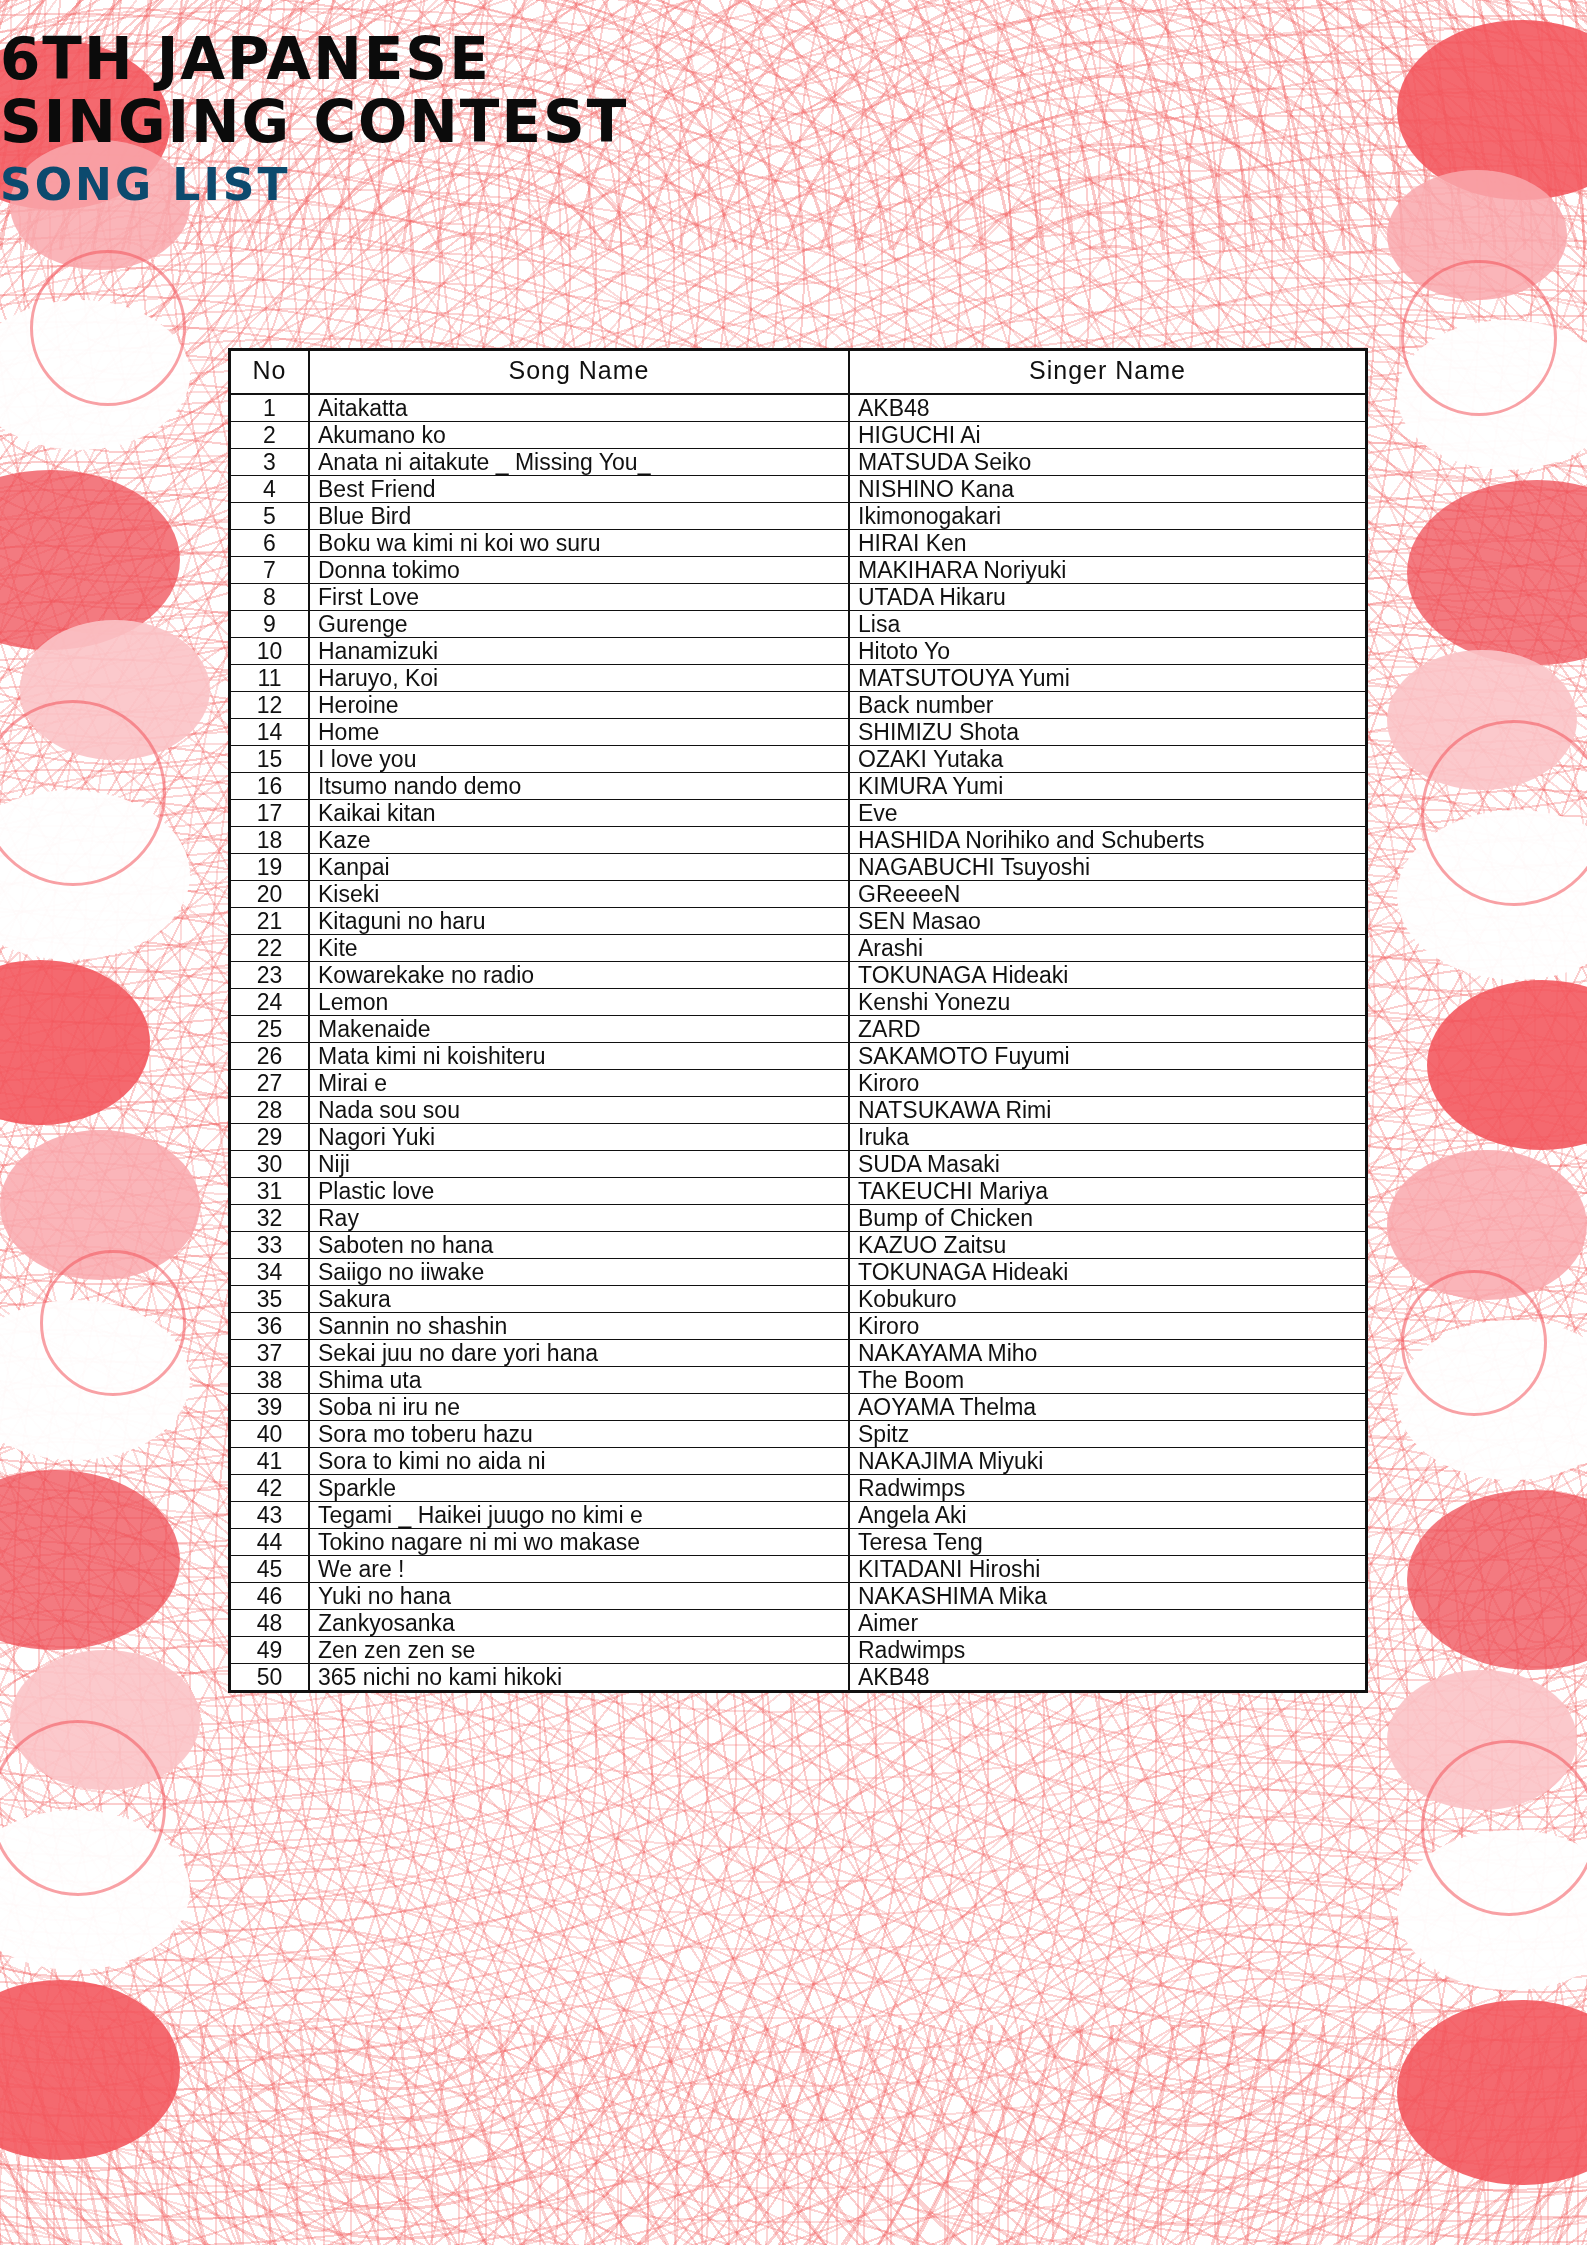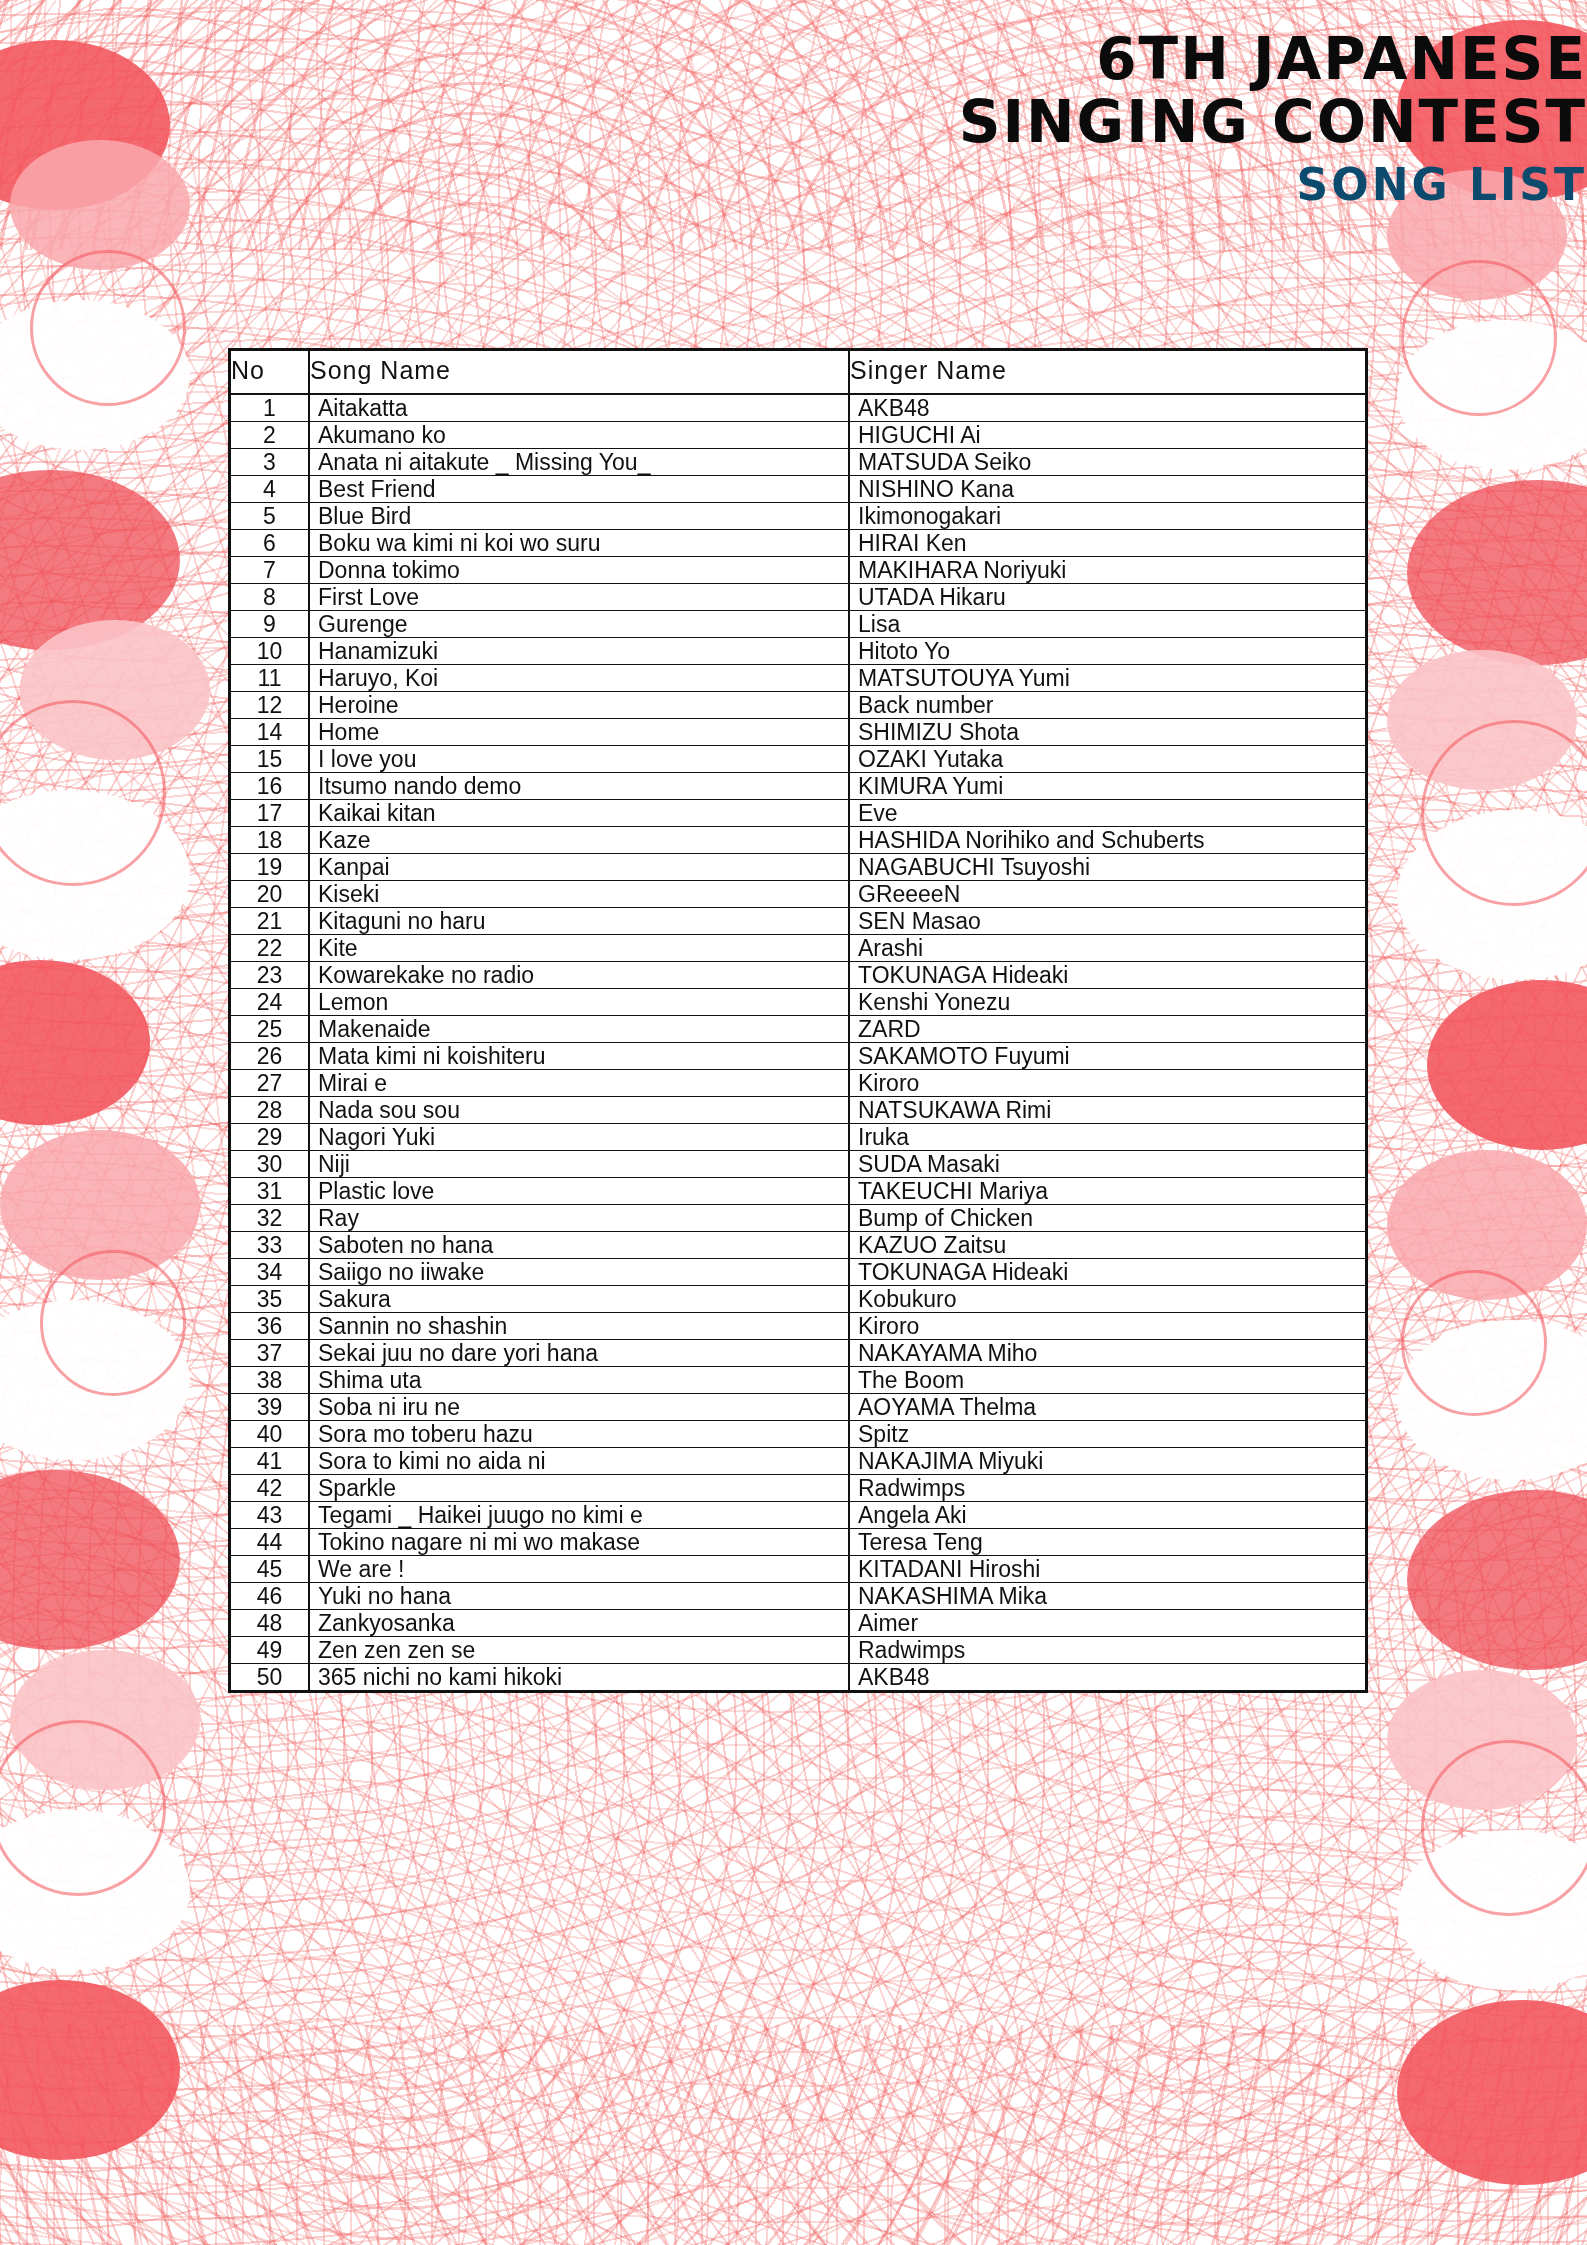--- a/index.html
+++ b/index.html
@@ -75,21 +75,21 @@
       repeating-radial-gradient(circle at 25% -40%, rgba(242,92,92,0.30) 0 3px, rgba(255,255,255,0) 3px 30px),
       repeating-radial-gradient(circle at 75% -30%, rgba(242,92,92,0.28) 0 3px, rgba(255,255,255,0) 3px 33px);
   }
 
   
   .header {
     position: absolute;
     top: 28px;
     left: 0;
     width: 100%;
-    text-align: right;
+    text-align: left;
     z-index: 5;
   }
   .title-line {
     font-family: "DejaVu Sans", sans-serif;
     font-weight: 900;
     font-size: 58px;
     letter-spacing: 2px;
     line-height: 1.08;
     color: #0b0b0b;
     text-transform: uppercase;
@@ -125,21 +125,21 @@
   col.c-singer { width: 516px; }
 
   thead th {
     font-family: "Liberation Sans", sans-serif;
     font-size: 25px;
     font-weight: 400;
     letter-spacing: 1px;
     color: #111;
     padding: 5px 0 8px 0;
     border-bottom: 2px solid #111;
-    text-align: left;
+    text-align: center;
   }
   thead th.song-h,
   thead th.singer-h { border-left: 2px solid #111; }
 
   tbody td {
     font-family: "Liberation Sans", sans-serif;
     font-size: 23px;
     color: #111;
     height: 26px;
     line-height: 26px;

